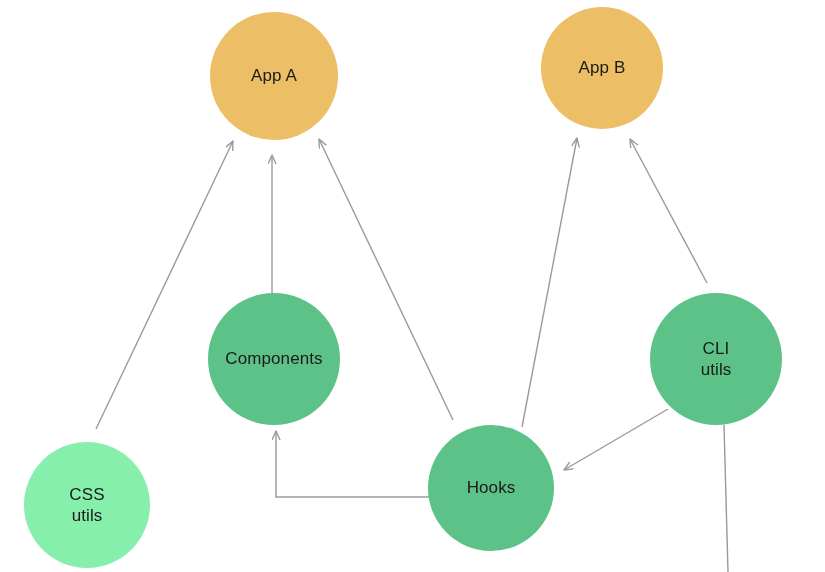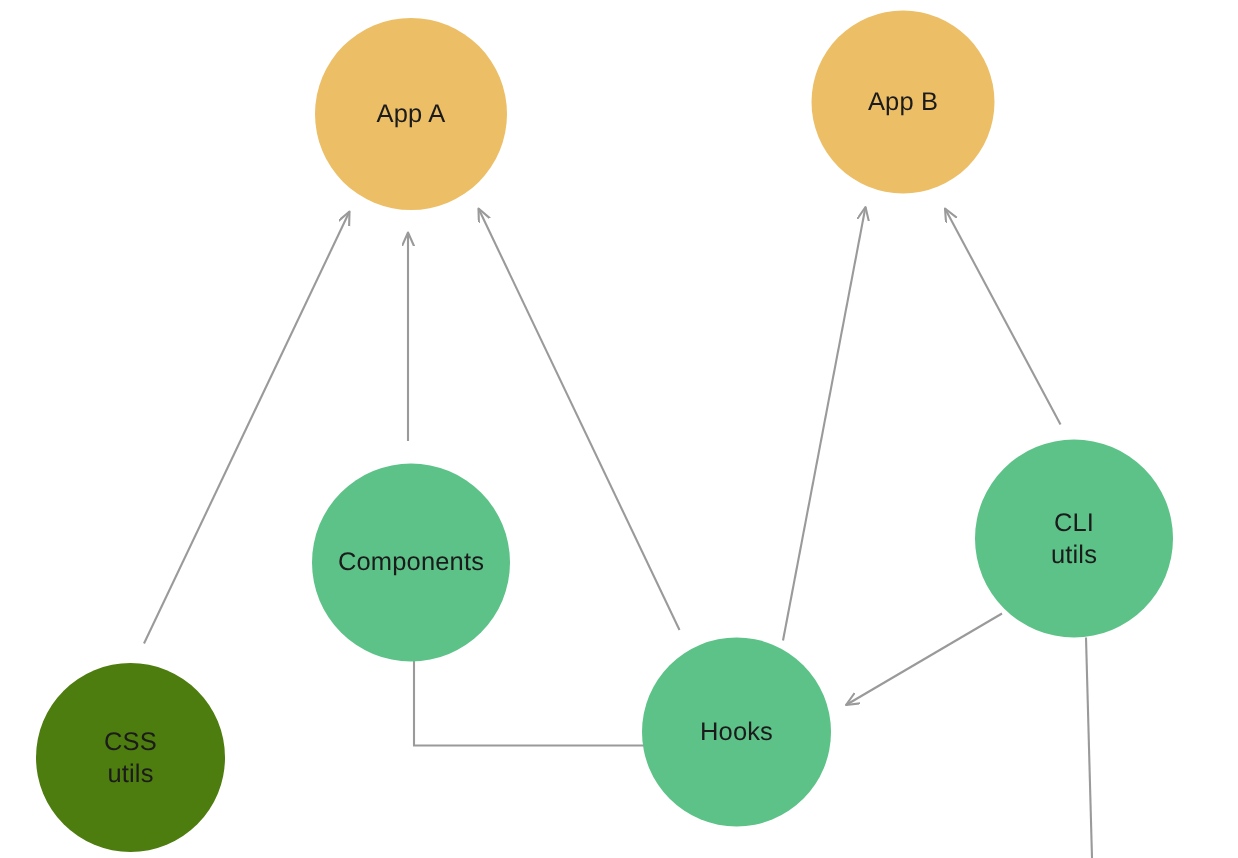--- a/index.html
+++ b/index.html
@@ -65,24 +65,24 @@
       <polyline points="724,425 728,572" fill="none" stroke="#9a9a9a" stroke-width="1.4" stroke-linecap="butt" stroke-linejoin="miter"></polyline>
     </svg>
 
   <div id="nodes">
       <div class="node" style="left: 210px; top: 12px; width: 128px; height: 128px; background: rgb(236, 190, 102);">
         <span class="node-label">App A</span>
       </div>
       <div class="node" style="left: 541px; top: 7px; width: 122px; height: 122px; background: rgb(236, 190, 102);">
         <span class="node-label">App B</span>
       </div>
-      <div class="node" style="left: 208px; top: 309px; width: 132px; height: 132px; background: rgb(92, 194, 135);">
+      <div class="node" style="left: 208px; top: 293px; width: 132px; height: 132px; background: rgb(92, 194, 135);">
         <span class="node-label">Components</span>
       </div>
-      <div class="node" style="left: 24px; top: 442px; width: 126px; height: 126px; background: #4d7c0f;">
+      <div class="node" style="left: 24px; top: 442px; width: 126px; height: 126px; background: #86efac;">
         <span class="node-label">CSS
 utils</span>
       </div>
       <div class="node" style="left: 428px; top: 425px; width: 126px; height: 126px; background: rgb(92, 194, 135); text-align: right;">
         <span class="node-label">Hooks</span>
       </div>
       <div class="node" style="left: 650px; top: 293px; width: 132px; height: 132px; background: rgb(92, 194, 135);">
         <span class="node-label">CLI
 utils</span>
       </div>

